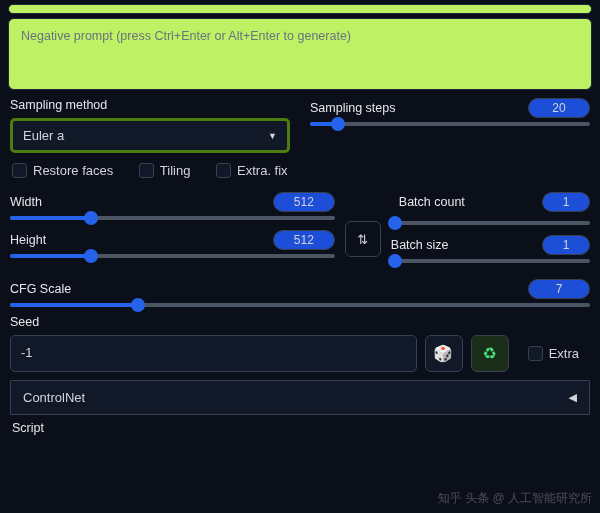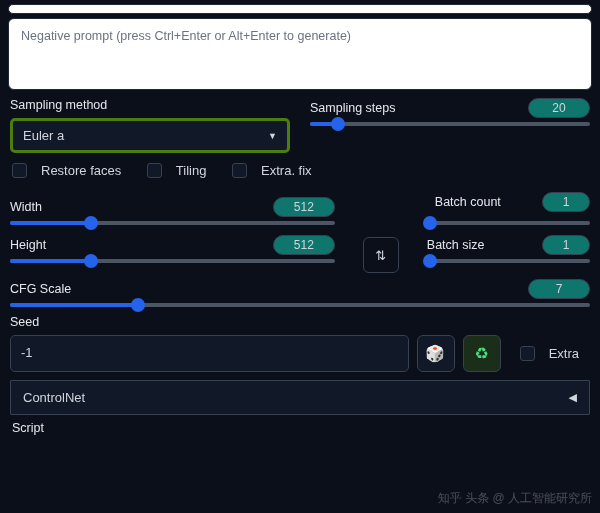--- a/index.html
+++ b/index.html
@@ -1,38 +1,38 @@
 <!DOCTYPE html>
 <html><head>
 <meta charset="utf-8">
 <style>
 * { box-sizing: border-box; margin: 0; padding: 0; font-family: -apple-system, BlinkMacSystemFont, 'Segoe UI', Arial, sans-serif; }
 body { background: #0b0f19; color: #d1d5db; font-size: 13px; width: 600px; height: 513px; overflow: hidden; padding: 0 6px; }
-.textarea-box { background: #ffffff; border: 1px solid #1f2937; border-radius: 6px; padding: 10px 12px; margin: 4px 2px; min-height: 72px; color: #6b7280; font-size: 12.5px; }
+.textarea-box { background: #bef264; border: 1px solid #1f2937; border-radius: 6px; padding: 10px 12px; margin: 4px 2px; min-height: 72px; color: #6b7280; font-size: 12.5px; }
 .textarea-box.small { min-height: 10px; padding: 4px; }
 .label { color: #e5e7eb; font-size: 12.5px; margin-bottom: 6px; display: block; }
 .row { display: flex; gap: 20px; align-items: flex-start; margin: 8px 4px; }
 .col { flex: 1; min-width: 0; }
 .select { background: #111827; border: 3px solid #4d7c0f; border-radius: 5px; padding: 7px 10px; color: #d1d5db; display: flex; justify-content: space-between; align-items: center; cursor: pointer; }
 .caret { font-size: 9px; color: #d1d5db; }
 .slider-label-row { display: flex; justify-content: space-between; align-items: center; margin-bottom: 4px; }
-.numbox { background: #0f766e; border: 1px solid #374151; border-radius: 12px; padding: 2px 0; min-width: 62px; text-align: center; color: #d1d5db; font-size: 12px; }
+.numbox { background: #1d4ed8; border: 1px solid #374151; border-radius: 12px; padding: 2px 0; min-width: 62px; text-align: center; color: #d1d5db; font-size: 12px; }
 .slider { position: relative; height: 4px; background: #4b5563; border-radius: 2px; flex: 1; cursor: pointer; }
 .slider .fill { position: absolute; left: 0; top: 0; bottom: 0; background: #2563eb; border-radius: 2px; }
 .slider .thumb { position: absolute; width: 14px; height: 14px; background: #2563eb; border-radius: 50%; top: 50%; transform: translate(-50%, -50%); }
-.check { display: inline-flex; align-items: center; gap: 14px; margin-right: 22px; cursor: pointer; }
+.check { display: inline-flex; align-items: center; gap: 6px; margin-right: 22px; cursor: pointer; }
 .check .box { width: 15px; height: 15px; border: 1px solid #374151; border-radius: 3px; background: #111827; }
 .swap-btn { width: 36px; height: 36px; border: 1px solid #374151; border-radius: 6px; display: flex; align-items: center; justify-content: center; color: #d1d5db; cursor: pointer; margin-top: 18px; }
 .seed-row { display: flex; gap: 8px; align-items: stretch; margin: 4px 4px; }
 .seed-input { flex: 1; background: #111827; border: 1px solid #374151; border-radius: 5px; padding: 9px 10px; color: #d1d5db; }
 .icon-btn { width: 38px; border: 1px solid #374151; border-radius: 6px; display: flex; align-items: center; justify-content: center; cursor: pointer; font-size: 16px; }
 .dice-btn { background: #111827; }
 .recycle-btn { background: #1a2e1a; color: #4ade80; }
 .accordion { background: #111827; border: 1px solid #374151; border-radius: 1px; padding: 9px 12px; margin: 8px 4px 4px 4px; display: flex; justify-content: space-between; align-items: center; cursor: pointer; }
-.two-col-dims { display: flex; gap: 28px; margin: 6px 4px; align-items: flex-end; }
+.two-col-dims { display: flex; gap: 10px; margin: 6px 4px; align-items: center; }
 .dims-left { flex: 0 0 56%; }
 .dims-right { flex: 1; }
 .slider-block { margin-bottom: 10px; }
 .watermark { position: absolute; right: 8px; bottom: 6px; color: rgba(255,255,255,0.25); font-size: 12px; pointer-events: none; }
 </style>
 </head>
 <body>
 
 <div class="textarea-box small"></div>
 

